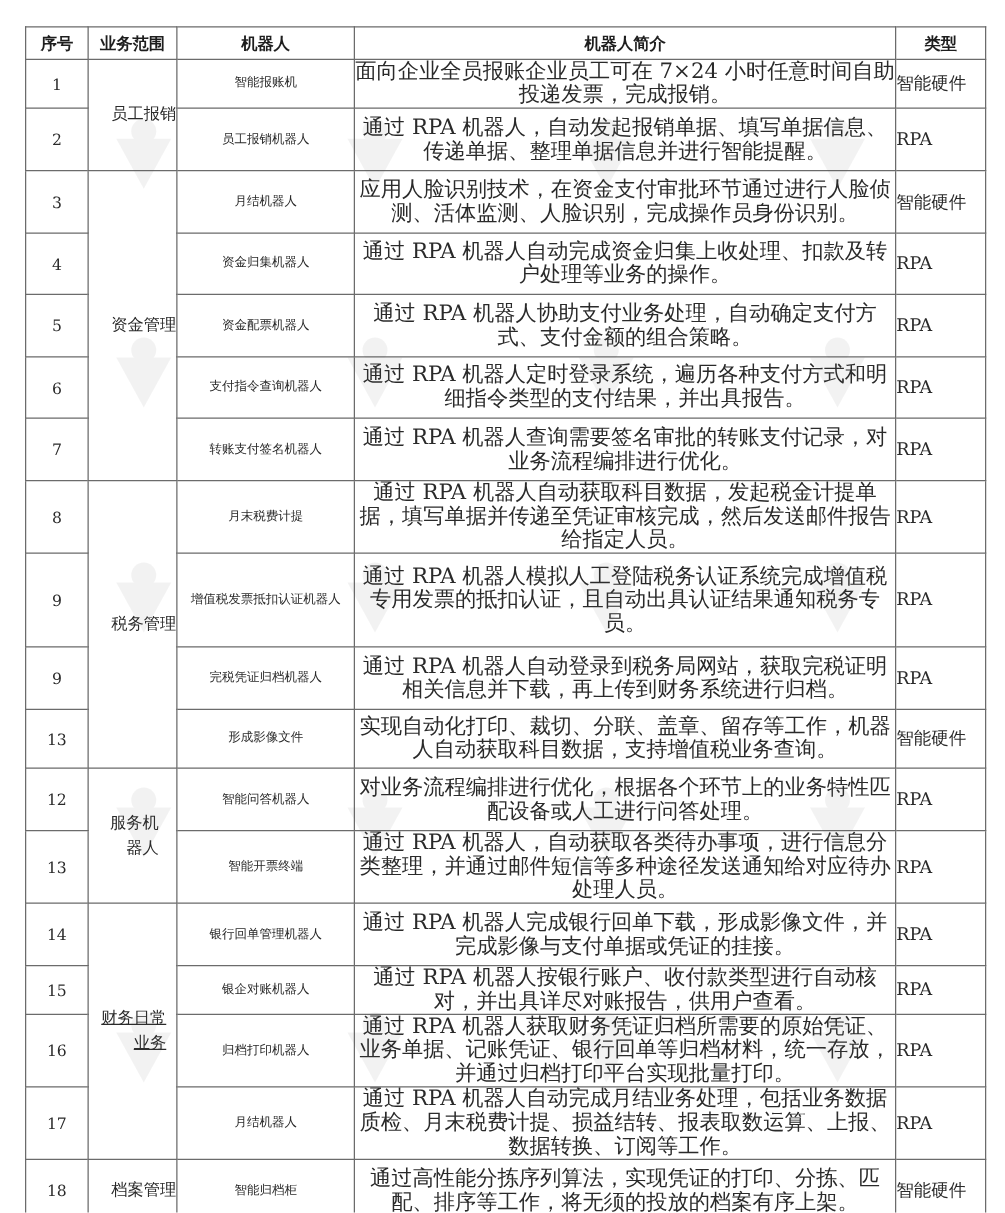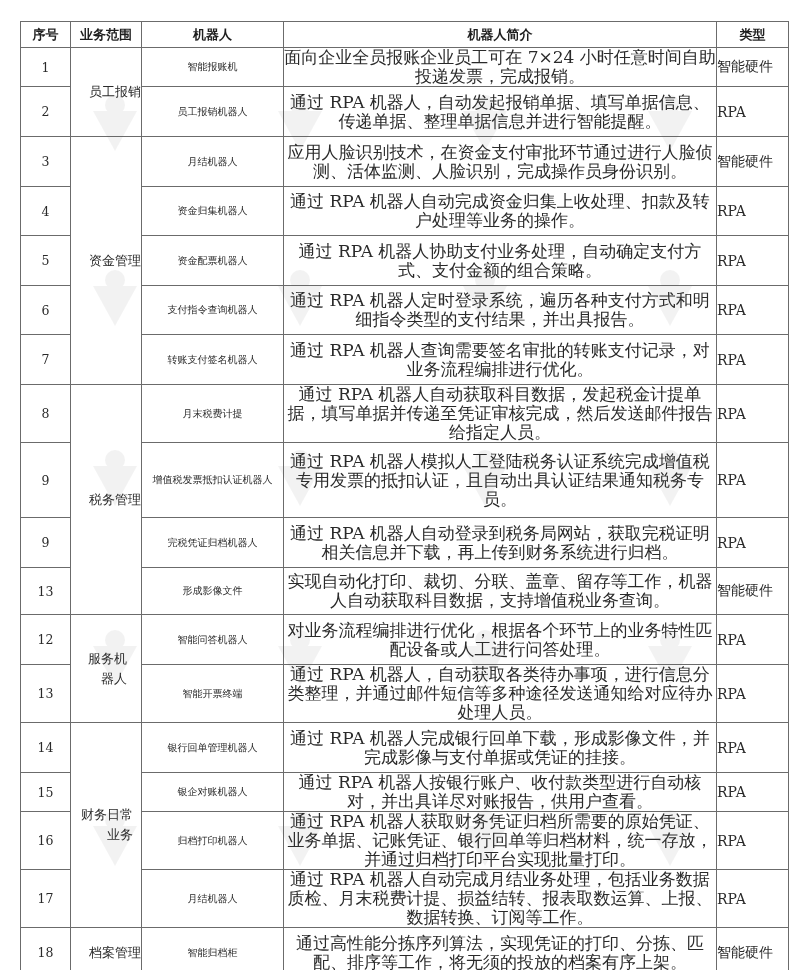--- a/index.html
+++ b/index.html
@@ -174,21 +174,21 @@
       <td class="c-type">RPA</td>
     </tr>
     <tr style="height:50px">
       <td class="c-no">13</td>
       <td class="c-name">智能开票终端</td>
       <td class="c-desc">通过 RPA 机器人，自动获取各类待办事项，进行信息分类整理，并通过邮件短信等多种途径发送通知给对应待办处理人员。</td>
       <td class="c-type">RPA</td>
     </tr>
     <tr style="height:50px">
       <td class="c-no">14</td>
-      <td class="c-scope" rowspan="4" style="padding:0 8px;">财务日常业务</td>
+      <td class="c-scope" rowspan="4" style="padding:0 8px;text-decoration:underline;">财务日常业务</td>
       <td class="c-name">银行回单管理机器人</td>
       <td class="c-desc">通过 RPA 机器人完成银行回单下载，形成影像文件，并完成影像与支付单据或凭证的挂接。</td>
       <td class="c-type">RPA</td>
     </tr>
     <tr style="height:36px">
       <td class="c-no">15</td>
       <td class="c-name">银企对账机器人</td>
       <td class="c-desc">通过 RPA 机器人按银行账户、收付款类型进行自动核对，并出具详尽对账报告，供用户查看。</td>
       <td class="c-type">RPA</td>
     </tr>

